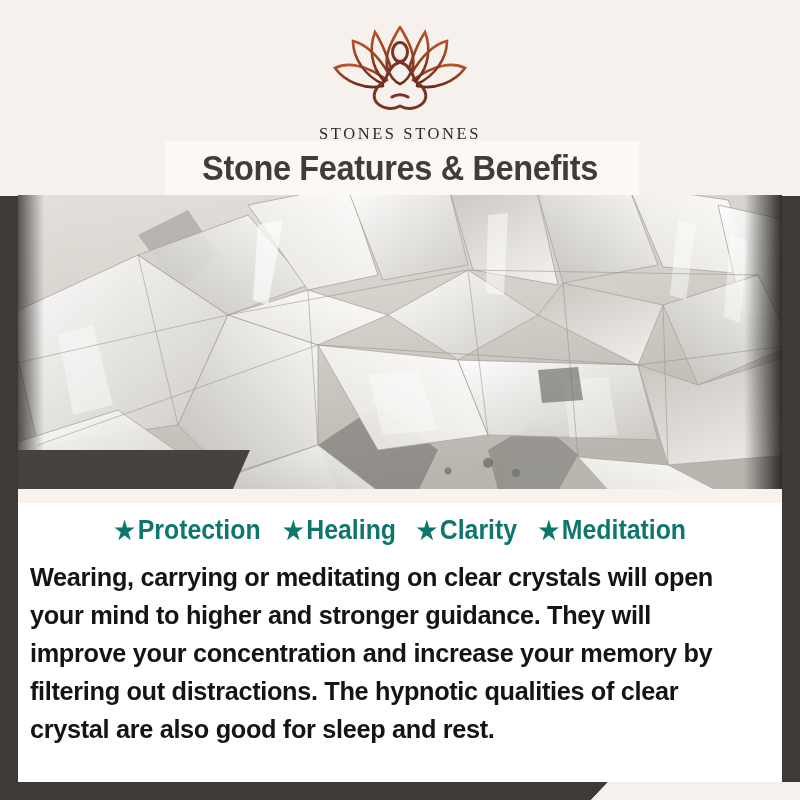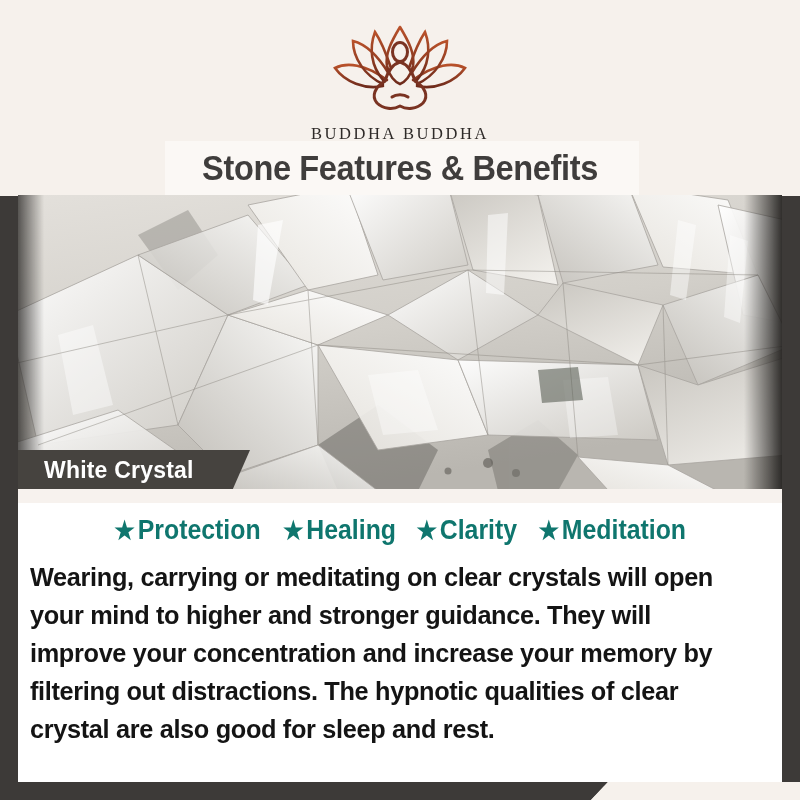--- a/index.html
+++ b/index.html
@@ -270,21 +270,21 @@
 
             <path d="M75 38 C68 40 63 47 60 57"></path>
             <path d="M75 38 C82 40 87 47 90 57"></path>
 
             <path d="M60 57 C50 63 46 72 52 79 C58 85 68 86 75 82 C82 86 92 85 98 79 C104 72 100 63 90 57"></path>
 
             <path d="M67 73 C71 70 79 70 83 73"></path>
           </g>
         </svg>
       </span>
-      <div class="brand-name">BUDDHA BUDDHA</div>
+      <div class="brand-name">STONES STONES</div>
     </div>
 
     <div class="title-plate"></div>
     <div class="title-text">Stone Features &amp; Benefits</div>
   </div>
 
   <div class="photo">
     <svg width="764" height="296" viewBox="0 0 764 296" xmlns="http://www.w3.org/2000/svg">
       <defs>
         <linearGradient id="bgq" x1="0" y1="0" x2="0.4" y2="1">
@@ -370,21 +370,20 @@
         <circle cx="430" cy="276" r="3.5" fill="#5f5d57"></circle>
       </g>
 
       <rect width="764" height="296" fill="none"></rect>
     </svg>
   </div>
   <div class="photo-shadow-left"></div>
   <div class="photo-shadow-right"></div>
 
   <div class="stone-banner"></div>
-  <div class="stone-banner-label">White Crystal</div>
 
   <div class="content-cream"></div>
   <div class="content-white"></div>
 
   <div class="benefits-row">
     <span class="benefit-item"><span class="benefit-star">★</span><span>Protection</span></span><span class="benefit-gap"></span><span class="benefit-item"><span class="benefit-star">★</span><span>Healing</span></span><span class="benefit-gap"></span><span class="benefit-item"><span class="benefit-star">★</span><span>Clarity</span></span><span class="benefit-gap"></span><span class="benefit-item"><span class="benefit-star">★</span><span>Meditation</span></span>
   </div>
 
   <div class="body-copy">Wearing, carrying or meditating on clear crystals will open your mind to higher and stronger guidance. They will improve your concentration and increase your memory by filtering out distractions. The hypnotic qualities of clear crystal are also good for sleep and rest.</div>
 

